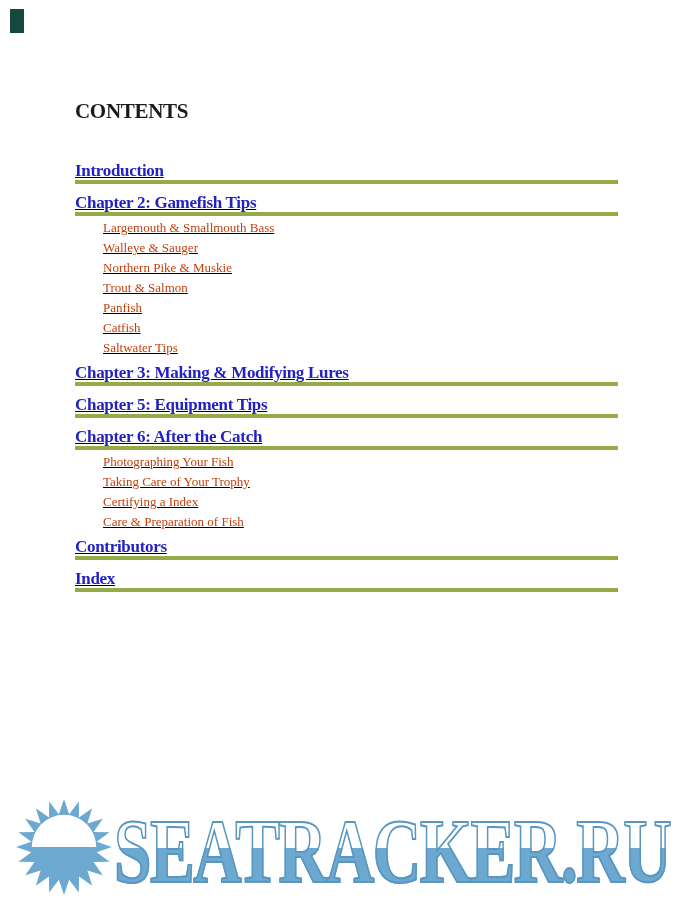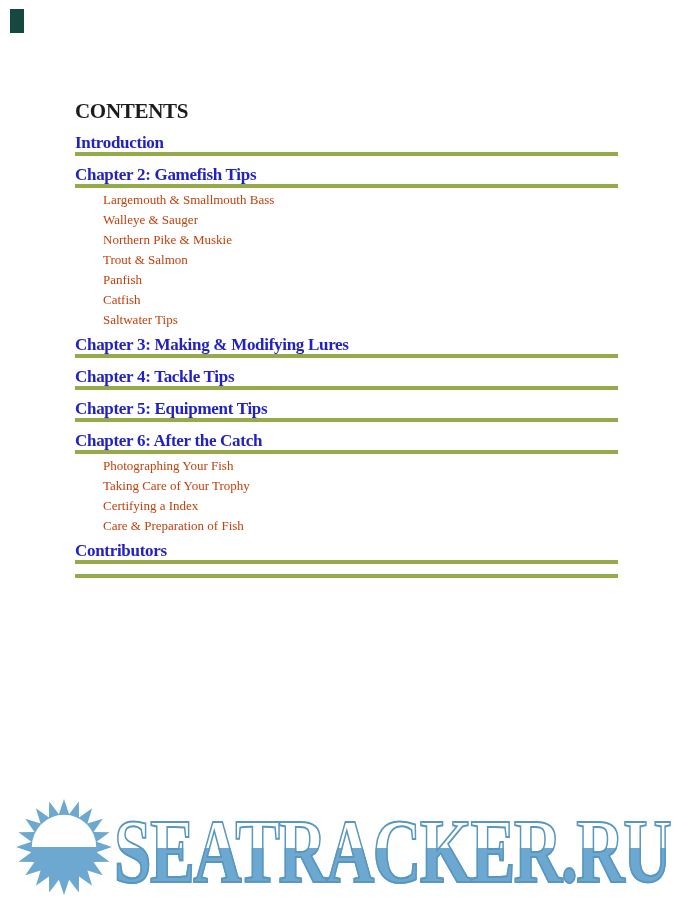--- a/index.html
+++ b/index.html
@@ -8,21 +8,21 @@
     font-family:"Liberation Serif", serif;
   }
   .corner-marker{
     position:absolute;left:10px;top:9px;width:14px;height:24px;background:#15483e;
   }
   .page-title{
     position:absolute;left:75px;top:99px;margin:0;
     font-size:21px;font-weight:bold;color:#1b1b1b;letter-spacing:-0.3px;line-height:24px;
   }
   .toc{
-    position:absolute;left:75px;top:134px;width:543px;
+    position:absolute;left:75px;top:162px;width:543px;text-decoration:underline;
   }
   .toc-entry{margin:0 0 10px 0;}
   .toc-link{
     display:block;text-decoration:none;cursor:pointer;
     font-size:17px;font-weight:bold;color:#2222c4;line-height:18px;letter-spacing:-0.3px;
   }
   .toc-rule{height:4px;background:#95aa49;margin:0;}
   .toc-subs{
     list-style:none;padding:0;margin:2px 0 -4px 28px;
   }
@@ -88,24 +88,20 @@
           <a class="toc-sub-link">Saltwater Tips</a>
         </li>
     </ul>
   </div>
 
   <div class="toc-entry">
     <a class="toc-link">Chapter 3: Making &amp; Modifying Lures</a>
     <div class="toc-rule"></div>
   </div>
 
-  <div class="toc-entry">
-    <a class="toc-link">Chapter 4: Tackle Tips</a>
-    <div class="toc-rule"></div>
-  </div>
 
   <div class="toc-entry">
     <a class="toc-link">Chapter 5: Equipment Tips</a>
     <div class="toc-rule"></div>
   </div>
 
   <div class="toc-entry">
     <a class="toc-link">Chapter 6: After the Catch</a>
     <div class="toc-rule"></div>
     <ul class="toc-subs">
@@ -123,20 +119,21 @@
         </li>
     </ul>
   </div>
 
   <div class="toc-entry">
     <a class="toc-link">Contributors</a>
     <div class="toc-rule"></div>
   </div>
 
   <div class="toc-entry">
+    <a class="toc-link">Index</a>
     <div class="toc-rule"></div>
   </div>
 
 </nav>
 
 <div class="watermark">
   <svg class="wm-sun" width="110" height="108" viewBox="0 0 120 124" xmlns="http://www.w3.org/2000/svg">
     <polygon fill="#6ca8cf" points="60,7 54.1,24.5 43,9.7 42.7,28.1 27.7,17.5 33.1,35.1 15.5,29.7 26.1,44.7 7.7,45 22.5,56.1 5,62 22.5,67.9 7.7,79 26.1,79.3 15.5,94.3 33.1,88.9 27.7,106.5 42.7,95.9 43,114.3 54.1,99.5 60,117 65.9,99.5 77,114.3 77.3,95.9 92.3,106.5 86.9,88.9 104.5,94.3 93.9,79.3 112.3,79 97.5,67.9 115,62 97.5,56.1 112.3,45 93.9,44.7 104.5,29.7 86.9,35.1 92.3,17.5 77.3,28.1 77,9.7 65.9,24.5"></polygon>
     <path fill="#ffffff" d="M 23,62 A 37,37 0 0 1 97,62 Z"></path>
   </svg>

